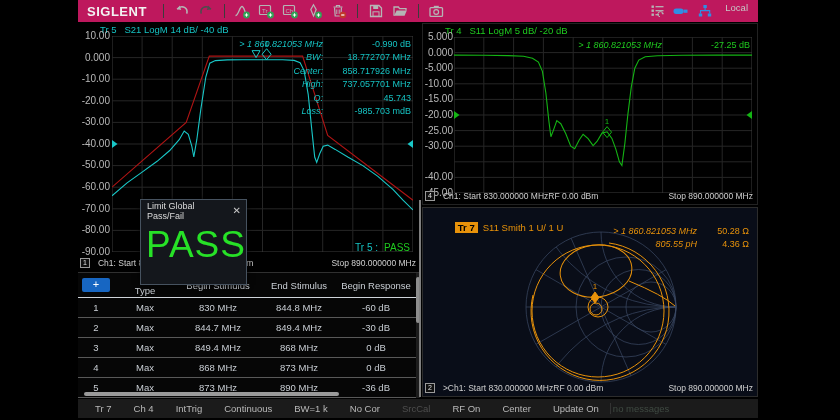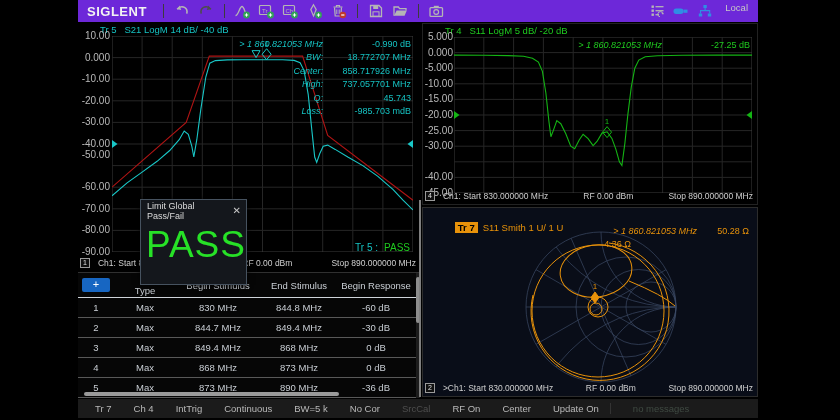--- a/index.html
+++ b/index.html
@@ -1,21 +1,21 @@
 <!DOCTYPE html>
 <html><head>
 <meta charset="utf-8">
 <style>
   html,body{margin:0;padding:0;background:#000;}
   .stage{position:relative;width:840px;height:420px;background:#000;overflow:hidden;
          font-family:"Liberation Sans",sans-serif;color:#ccc;}
   .screen{position:absolute;left:78px;top:0;width:680px;height:420px;background:#000;}
 
   
-  .toolbar{position:absolute;left:0;top:0;width:680px;height:22px;background:#6d28d9;
+  .toolbar{position:absolute;left:0;top:0;width:680px;height:22px;background:#be185d;
            display:flex;align-items:center;border-bottom:1px solid #000;}
   .logo{font-size:13px;font-weight:bold;color:#f2f2f2;letter-spacing:.5px;margin:0 10px 0 9px;}
   .tsep{width:1px;height:14px;background:#3c3c3c;margin:0 6px;}
   .tbtn{width:24px;height:18px;display:flex;align-items:center;justify-content:center;flex:0 0 auto;}
   .tright{margin-left:auto;display:flex;align-items:flex-start;}
   .local{font-size:9.5px;color:#c7c7c7;margin:0 10px 0 8px;}
 
   
   .panel{position:absolute;background:#000;}
   .ptitle{position:absolute;top:1px;left:22px;font-size:9.5px;white-space:pre;}
@@ -23,21 +23,21 @@
   .gridsvg{position:absolute;}
   .ylab{position:absolute;width:32px;text-align:right;font-size:10px;color:#b9b9b9;line-height:8px;}
   .readout{position:absolute;font-size:9px;line-height:13.4px;text-align:right;}
   .ro-row{display:flex;}
   .ro-l{flex:1;text-align:right;white-space:pre;font-style:italic;}
   .ro-v{width:88px;text-align:right;white-space:pre;}
   .pfooter{position:absolute;left:2px;right:4px;bottom:2px;height:13px;display:flex;
            align-items:center;font-size:8.5px;color:#cfcfcf;}
   .fbadge{border:1px solid #9a9a9a;color:#e0e0e0;font-size:7px;line-height:8px;padding:0 2px;
           margin-right:8px;background:#101010;}
-  .fleft{white-space:pre;} .fmid{flex:1;text-align:center;white-space:pre;} .fright{white-space:pre;}
+  .fleft{white-space:pre;} .fmid{flex:1;white-space:pre;} .fright{white-space:pre;}
   .trstatus{position:absolute;right:10px;bottom:18px;font-size:10px;}
   .trstatus .v{margin-left:6px;}
 
   
   .smith{background:#090d18;border:1px solid #2c2c2c;}
   .smith .ptitle{left:16px;top:3px;}
   .trbadge{background:#e8920a;color:#000;font-weight:bold;padding:0 3px;margin-right:5px;}
   .smith .readout{right:8px;top:4px;}
   .smith .ro-v{width:52px;}
 
@@ -54,21 +54,21 @@
   .hscroll{position:absolute;left:6px;bottom:2px;height:4px;width:255px;background:#9a9a9a;border-radius:2px;}
   .vscroll{position:absolute;right:0;top:0;bottom:0;width:4px;background:#1c1c1c;}
   .vhandle{position:absolute;right:0;width:4px;background:#8d8d8d;border-radius:2px;}
   .splitter{position:absolute;width:2px;background:#7f7f7f;}
 
   
   .statusbar{position:absolute;left:0;top:399px;width:680px;height:19px;background:#1b1b1b;
              display:flex;align-items:center;font-size:9.5px;color:#b9b9b9;padding-left:6px;box-sizing:border-box;}
   .sitem{padding:0 11px;white-space:pre;}
   .sitem.dim{color:#4e4e4e;}
-  .sitem.msg{border-left:1px solid #333;padding-left:22px;color:#3f4a42;text-align:right;}
+  .sitem.msg{border-left:1px solid #333;padding-left:2px;color:#3f4a42;text-align:right;}
 
   
   .dialog{position:absolute;left:62px;top:199px;width:105px;height:84px;background:#14171c;
           border:1px solid #46525f;box-shadow:0 0 6px rgba(0,0,0,.8);z-index:30;}
   .dtitle{display:flex;align-items:center;height:17px;padding:2px 5px 0 6px;font-size:9px;color:#dadada;}
   .dclose{margin-left:auto;color:#c7c7c7;font-size:10px;}
   .dresult{font-size:37px;color:#27e227;letter-spacing:1px;padding-left:5px;line-height:52px;}
 
   svg text{font-family:"Liberation Sans",sans-serif;}
 </style>
@@ -191,21 +191,21 @@
 
   <div class="panel" style="left:0;top:23px;width:342px;height:248px;">
     <div class="ptitle c-cyan">Tr 5   S21 LogM 14 dB/ -40 dB</div>
     <div id="yl1">
           <div class="ylab" style="left: 0px; top: 9px;">10.00</div>
           <div class="ylab" style="left: 0px; top: 30.6px;">0.000</div>
           <div class="ylab" style="left: 0px; top: 52.2px;">-10.00</div>
           <div class="ylab" style="left: 0px; top: 73.8px;">-20.00</div>
           <div class="ylab" style="left: 0px; top: 95.4px;">-30.00</div>
           <div class="ylab" style="left: 0px; top: 117px;">-40.00</div>
-          <div class="ylab" style="left: 0px; top: 128px;">-50.00</div>
+          <div class="ylab" style="left: 0px; top: 138px;">-50.00</div>
           <div class="ylab" style="left: 0px; top: 160.2px;">-60.00</div>
           <div class="ylab" style="left: 0px; top: 181.8px;">-70.00</div>
           <div class="ylab" style="left: 0px; top: 203.4px;">-80.00</div>
           <div class="ylab" style="left: 0px; top: 225px;">-90.00</div>
         </div>
     <svg id="svg1" class="gridsvg" style="left:34px;top:13px;" width="301" height="216">
           <line x1="0" y1="0" x2="0" y2="216" stroke="#3d3d3d" stroke-width="1"></line>
           <line x1="0" y1="0" x2="301" y2="0" stroke="#3d3d3d" stroke-width="1"></line>
           <line x1="30.1" y1="0" x2="30.1" y2="216" stroke="#262626" stroke-width="1"></line>
           <line x1="0" y1="21.6" x2="301" y2="21.6" stroke="#262626" stroke-width="1"></line>
@@ -364,20 +364,21 @@
         </svg>
     <div class="ptitle c-orange">
       <span class="trbadge">Tr 7</span><span>S11 Smith 1 U/ 1 U</span>
     </div>
     <div class="readout c-orange" id="ro3" style="width: 170px; top: 17px; right: 8px;">
           <div class="ro-row">
             <span class="ro-l">&gt; 1 860.821053 MHz</span>
             <span class="ro-v">50.28 Ω</span>
           </div>
           <div class="ro-row">
+            <span class="ro-l">805.55 pH</span>
             <span class="ro-v">4.36 Ω</span>
           </div>
         </div>
     <div class="pfooter">
       <span class="fbadge">2</span>
       <span class="fleft">&gt;Ch1: Start 830.000000 MHz</span>
       <span class="fmid">RF 0.00 dBm</span>
       <span class="fright">Stop 890.000000 MHz</span>
     </div>
   </div>
@@ -441,21 +442,21 @@
     </div>
   </div>
 
   <div class="splitter" style="left:341px;top:200px;height:197px;"></div>
 
   <div class="statusbar" id="statusbar">
         <span class="sitem">Tr 7</span>
         <span class="sitem">Ch 4</span>
         <span class="sitem">IntTrig</span>
         <span class="sitem">Continuous</span>
-        <span class="sitem">BW=5 k</span>
+        <span class="sitem">BW=1 k</span>
         <span class="sitem">No Cor</span>
         <span class="sitem dim">SrcCal</span>
         <span class="sitem">RF On</span>
         <span class="sitem">Center</span>
         <span class="sitem">Update On</span>
         <span class="sitem dim msg">no messages</span>
       </div>
 
   <div class="dialog">
     <div class="dtitle">

